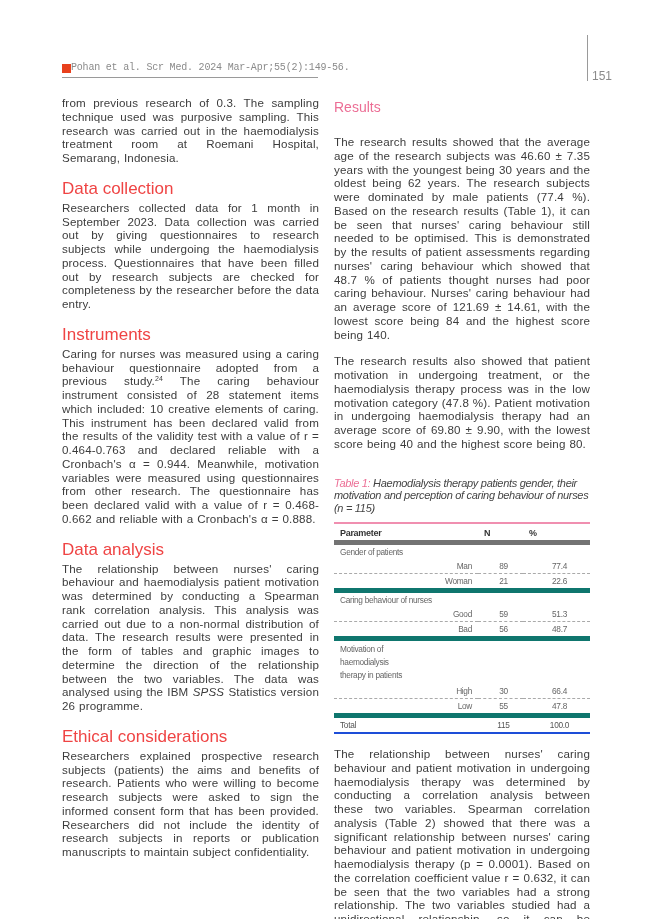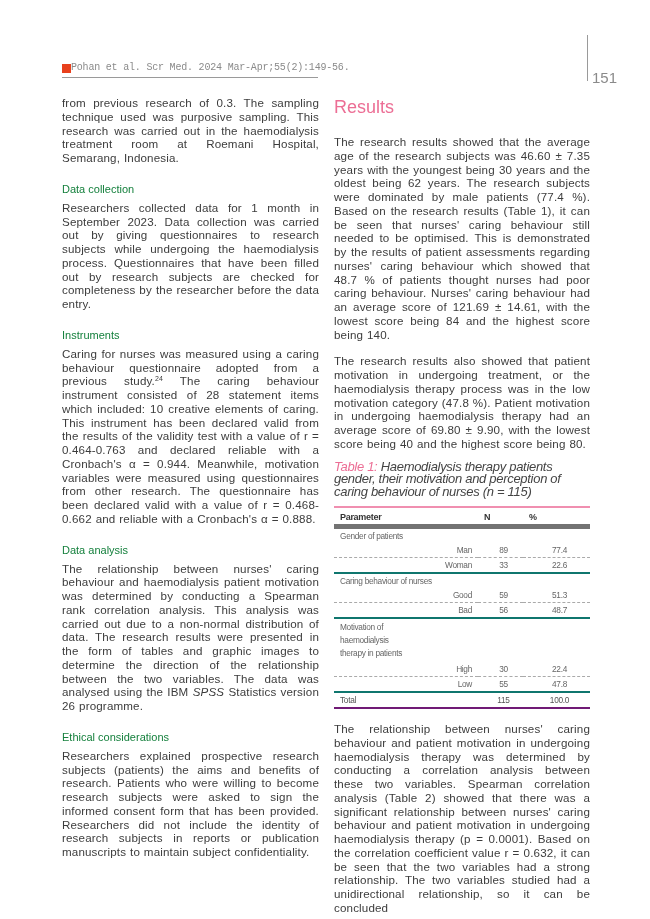--- a/index.html
+++ b/index.html
@@ -3,43 +3,43 @@
 <meta charset="utf-8">
 <style>
   * { box-sizing: border-box; margin: 0; padding: 0; }
   html, body { width: 650px; height: 919px; background: #ffffff; overflow: hidden; }
   body { position: relative; font-family: "DejaVu Serif", serif; color: #3a3a3a; }
 
   .header { position: absolute; left: 62px; top: 62px; width: 256px; height: 16px; border-bottom: 1.5px solid #9a9a9a; }
   .header .sq { position: absolute; left: 0; top: 2px; width: 9px; height: 9px; background: #e8401c; }
   .header .cite { position: absolute; left: 9px; top: 0; font-family: Liberation Mono, monospace; font-size: 10px; color: #8a8a8a; white-space: nowrap; letter-spacing: -0.2px; }
   .vline { position: absolute; left: 587px; top: 35px; width: 1px; height: 46px; background: #9a9a9a; }
-  .pagenum { position: absolute; left: 592px; top: 69px; font-family: "Liberation Sans", sans-serif; font-size: 15px; color: #8a8a8a; }
+  .pagenum { position: absolute; left: 592px; top: 69px; font-family: "Liberation Sans", sans-serif; font-size: 12px; color: #8a8a8a; }
 
   .col { position: absolute; width: 257px; }
   .col.left { left: 62px; top: 96px; }
   .col.right { left: 334px; top: 96px; width: 256px; }
 
   p.body { font-family: Liberation Sans, sans-serif; font-size: 11.6px; line-height: 13.75px; text-align: justify; color: #3c3c3c; letter-spacing: 0.15px; word-spacing: 0.5px; }
-  h2.sec { font-family: "Liberation Sans", sans-serif; font-weight: normal; color: #15803d; font-size: 11px; line-height: 18px; margin-top: 15px; margin-bottom: 3px; }
-  h1.results { font-family: "Liberation Sans", sans-serif; font-weight: normal; color: #ec6e95; font-size: 18px; line-height: 22px; margin-top: 0; margin-bottom: 17px; }
+  h2.sec { font-family: "Liberation Sans", sans-serif; font-weight: normal; color: #ef4444; font-size: 17px; line-height: 18px; margin-top: 15px; margin-bottom: 3px; }
+  h1.results { font-family: "Liberation Sans", sans-serif; font-weight: normal; color: #ec6e95; font-size: 14px; line-height: 22px; margin-top: 0; margin-bottom: 17px; }
   .gap { height: 13px; }
   sup { font-size: 7px; vertical-align: 4px; line-height: 0; }
   i { font-style: italic; }
 
-  .tcap { font-family: "Liberation Sans", sans-serif; font-style: italic; font-size: 13px; line-height: 12.5px; color: #444; margin-top: 10px; letter-spacing: -0.3px; }
+  .tcap { font-family: "Liberation Sans", sans-serif; font-style: italic; font-size: 11px; line-height: 12.5px; color: #444; margin-top: 26px; letter-spacing: -0.3px; }
   .tcap .tl { color: #ec6e95; }
   table.t1 { width: 256px; border-collapse: collapse; margin-top: 8px; font-family: "Liberation Sans", sans-serif; font-size: 8.3px; color: #666; border-top: 2.5px solid #f08fb0; letter-spacing: -0.3px; }
   table.t1 th { font-weight: bold; color: #333; text-align: left; padding: 4px 0 2px 6px; font-size: 9px; border-bottom: 5px solid #737373; height: 16px; }
   table.t1 td { padding: 2px 0 2px 6px; height: 13px; }
   table.t1 td.r { text-align: right; padding-right: 6px; }
   table.t1 td.c { text-align: center; padding-left: 6px; }
   table.t1 tr.dash td { border-bottom: 1px dashed #aaa; }
-  table.t1 tr.solid td { border-bottom: 2px solid #0f766e; margin-top: 20px; }
-  table.t1 tr.total td { border-bottom: 2px solid #701a75; color: #555; }
+  table.t1 tr.solid td { border-bottom: 5px solid #0f766e; margin-top: 20px; }
+  table.t1 tr.total td { border-bottom: 2px solid #1d4ed8; color: #555; }
   .colN { width: 45px; }
   .colP { width: 67px; }
 </style>
 </head>
 <body>
 
 <div class="header">
   <span class="sq"></span>
   <span class="cite">Pohan et al. Scr Med. 2024 Mar-Apr;55(2):149-56.</span>
 </div>
@@ -82,21 +82,21 @@
       <tr>
           <td colspan="3">Gender of patients</td>
         </tr>
       <tr class="dash">
         <td class="r">Man</td>
         <td class="c">89</td>
         <td class="c">77.4</td>
       </tr>
       <tr class="solid">
         <td class="r">Woman</td>
-        <td class="c">33</td>
+        <td class="c">21</td>
         <td class="c">22.6</td>
       </tr>
 
       <tr>
           <td colspan="3">Caring behaviour of nurses</td>
         </tr>
       <tr class="dash">
         <td class="r">Good</td>
         <td class="c">59</td>
         <td class="c">51.3</td>
@@ -108,21 +108,21 @@
       </tr>
 
       <tr>
           <td colspan="1" style="padding-right:70px; line-height:13px;">Motivation of haemodialysis therapy in patients</td>
           <td></td>
           <td></td>
         </tr>
       <tr class="dash">
         <td class="r">High</td>
         <td class="c">30</td>
-        <td class="c">22.4</td>
+        <td class="c">66.4</td>
       </tr>
       <tr class="solid">
         <td class="r">Low</td>
         <td class="c">55</td>
         <td class="c">47.8</td>
       </tr>
 
       <tr class="total">
         <td>Total</td>
         <td class="c">115</td>

